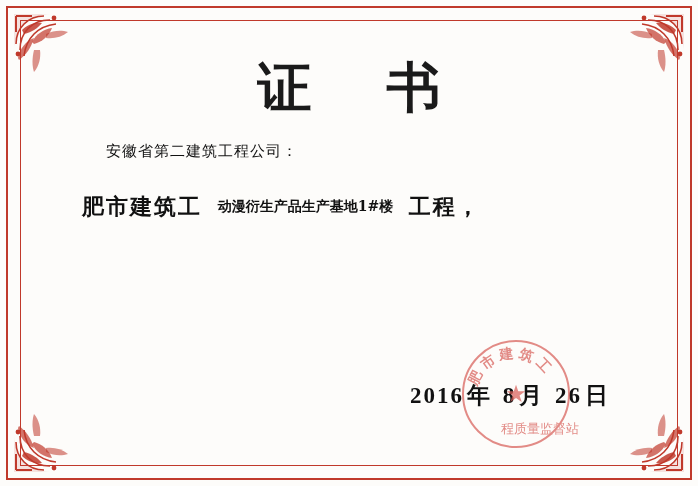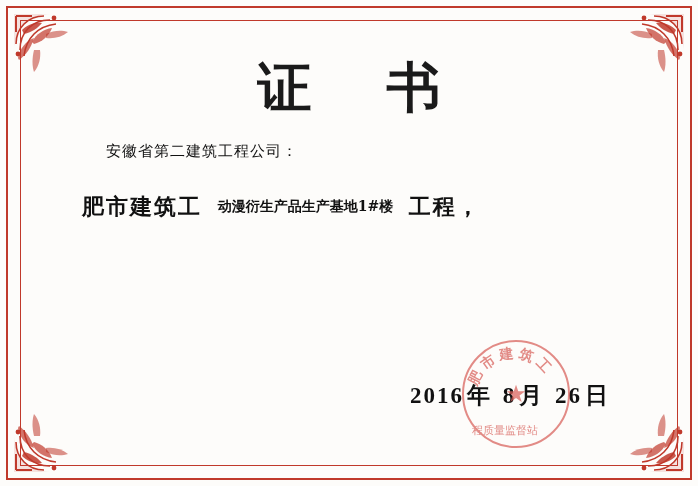--- a/index.html
+++ b/index.html
@@ -140,26 +140,26 @@
     position: absolute;
     left: 50%;
     top: 50%;
     transform: translate(-50%, -50%);
     font-size: 24px;
     color: #d8605a;
     line-height: 1;
   }
   .seal-bottom {
     position: absolute;
-    left: 8px;
+    left: 15px;
     bottom: 8px;
     width: 100px;
-    text-align: left;
-    font-family: "DejaVu Serif", serif;
-    font-size: 11px;
+    text-align: right;
+    font-family: "DejaVu Serif", serif;
+    font-size: 13px;
     color: #d8605a;
   }
 </style>
 </head>
 <body>
 
 <div class="certificate">
 
   <div class="border-outer"></div>
   <div class="border-inner"></div>

